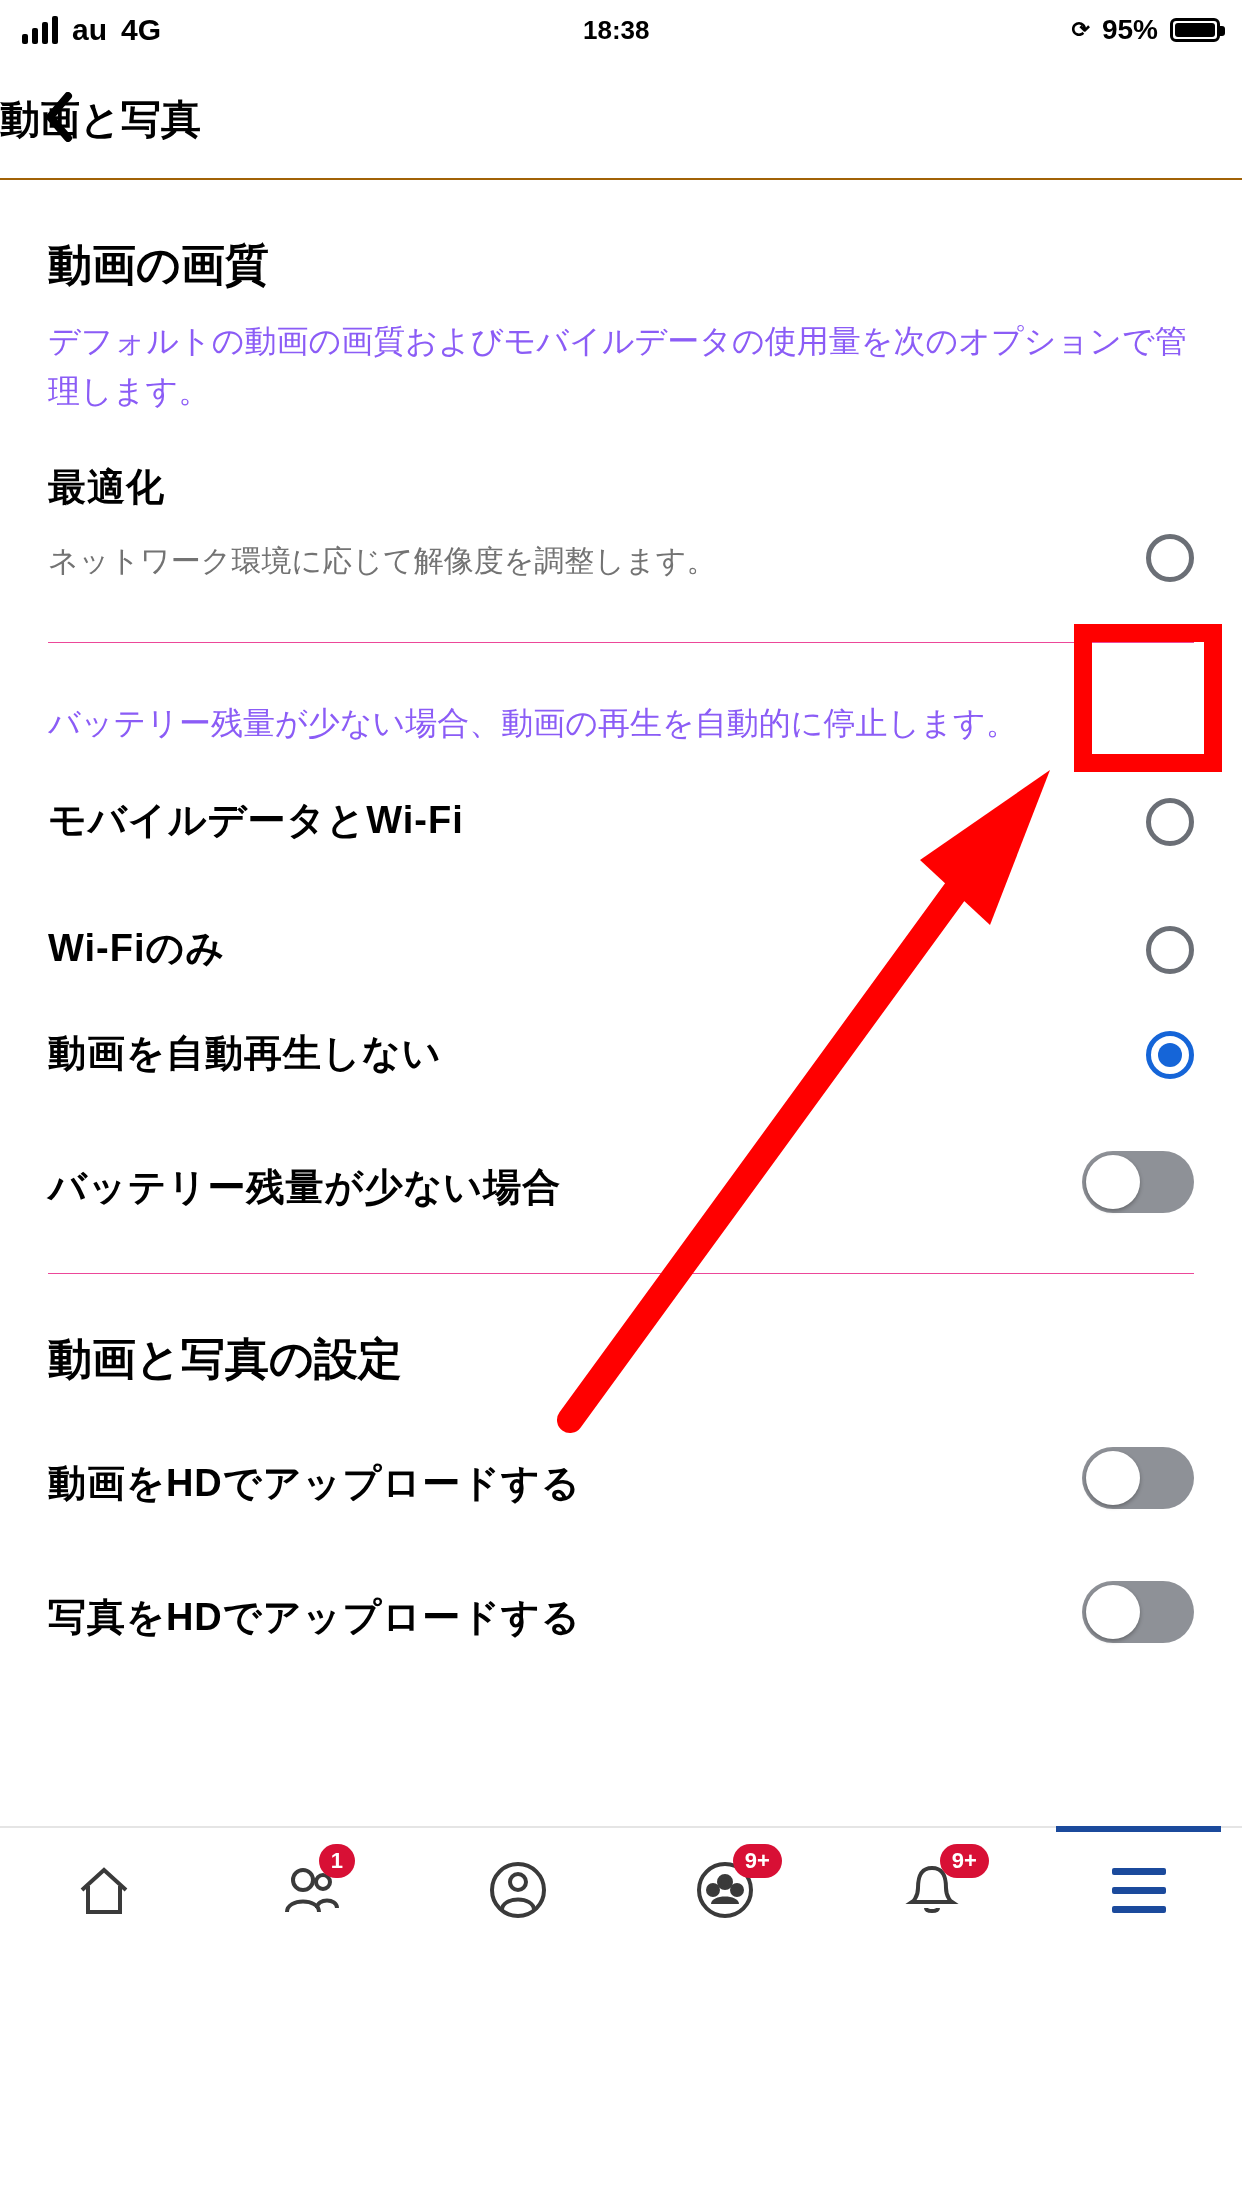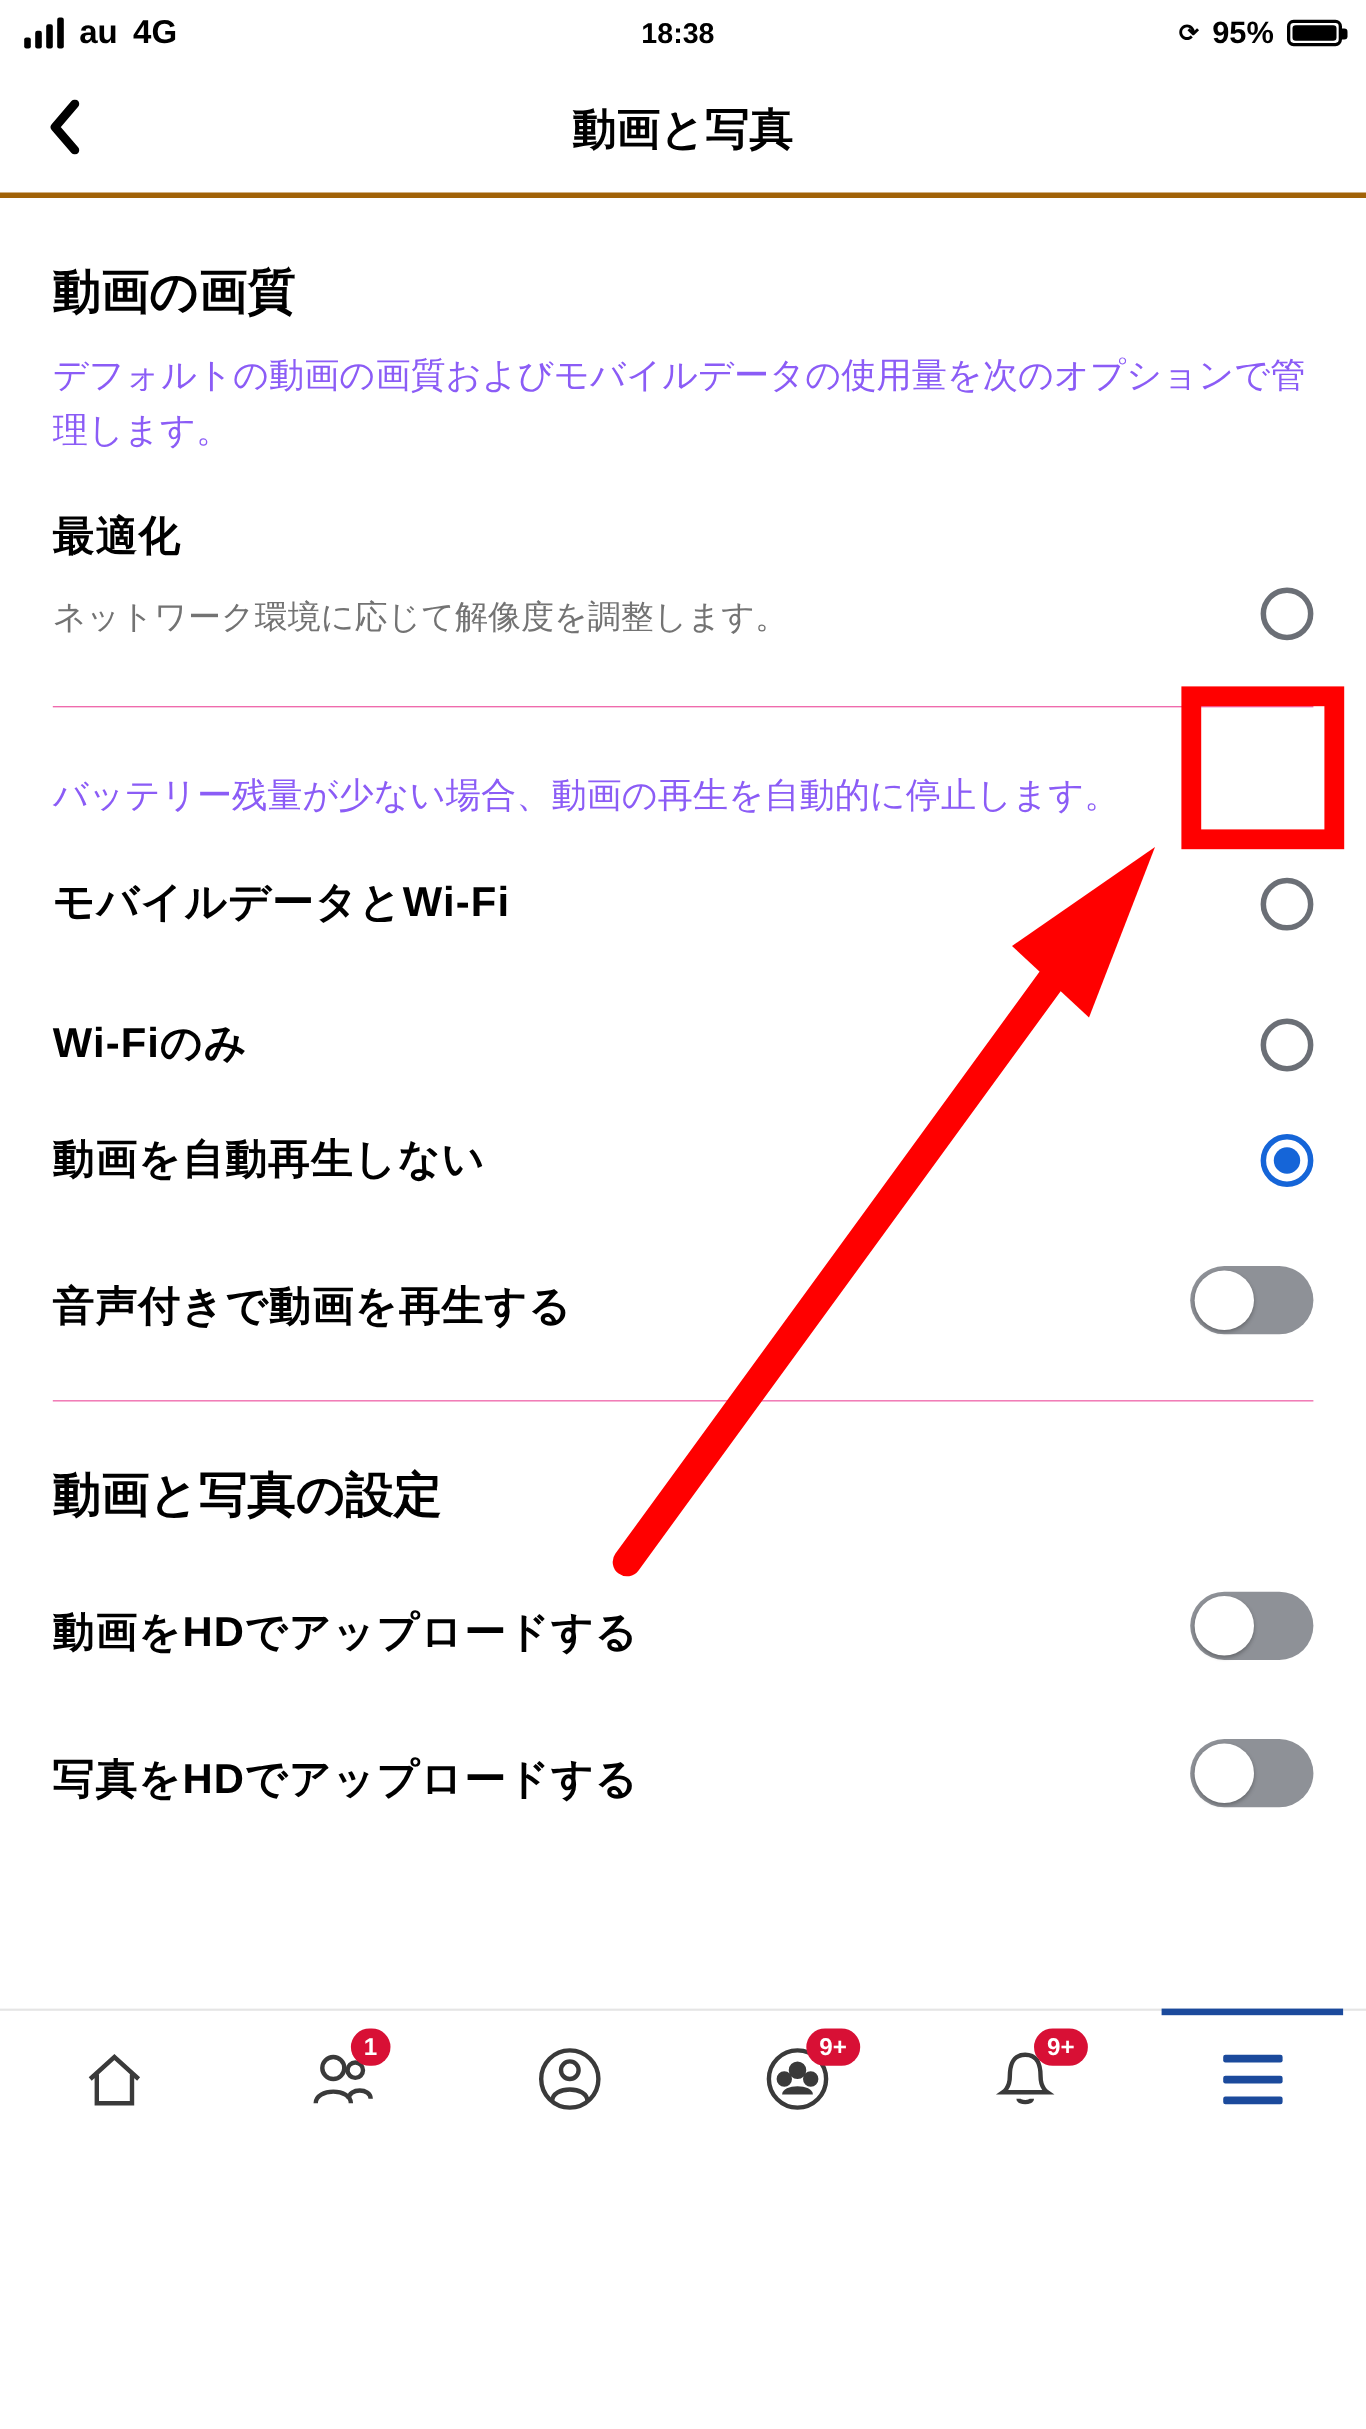--- a/index.html
+++ b/index.html
@@ -15,21 +15,21 @@
   .signal span:nth-child(2){height:16px}
   .signal span:nth-child(3){height:22px}
   .signal span:nth-child(4){height:28px}
   .status-right { display:flex; align-items:center; gap:12px; font-size:28px; }
   .lock-icon { font-size:22px; }
   .battery { width:50px; height:24px; border:3px solid #000; border-radius:6px; position:relative; }
   .battery::after { content:""; position:absolute; right:-8px; top:5px; width:5px; height:10px; background:#000; border-radius:0 3px 3px 0; }
   .battery-fill { position:absolute; left:2px; top:2px; bottom:2px; width:90%; background:#000; border-radius:3px; }
 
   
-  .nav { height:120px; display:flex; align-items:center; justify-content:center; position:relative; border-bottom:5px solid #a16207; }
+  .nav { height:120px; display:flex; align-items:center; justify-content:flex-start; position:relative; border-bottom:2px solid #a16207; }
   .nav-title { font-size:40px; font-weight:700; }
   .back { position:absolute; left:42px; top:50%; transform:translateY(-50%); }
   .back svg { width:32px; height:50px; }
 
   
   .content { padding:0 48px; }
   .section { border-bottom:1px solid #ec4899; padding:56px 0 0 0; }
   .section:last-of-type { border-bottom:none; }
   .section-title { font-size:44px; font-weight:700; margin-bottom:22px; }
   .section-desc { font-size:32px; color:#8b5cf6; line-height:1.55; margin-bottom:10px; }
@@ -123,21 +123,21 @@
       </div>
       <div class="row" style="padding:18px 0;">
         <div class="row-title">Wi-Fiのみ</div>
         <div class="radio"></div>
       </div>
       <div class="row">
         <div class="row-title">動画を自動再生しない</div>
         <div class="radio selected"></div>
       </div>
       <div class="row">
-        <div class="row-title">音声付きで動画を再生する</div>
+        <div class="row-title">バッテリー残量が少ない場合</div>
         <div class="toggle"></div>
       </div>
     </div>
 
     <div class="section">
       <div class="section-title">動画と写真の設定</div>
 
       <div class="row">
         <div class="row-title">動画をHDでアップロードする</div>
         <div class="toggle"></div>

